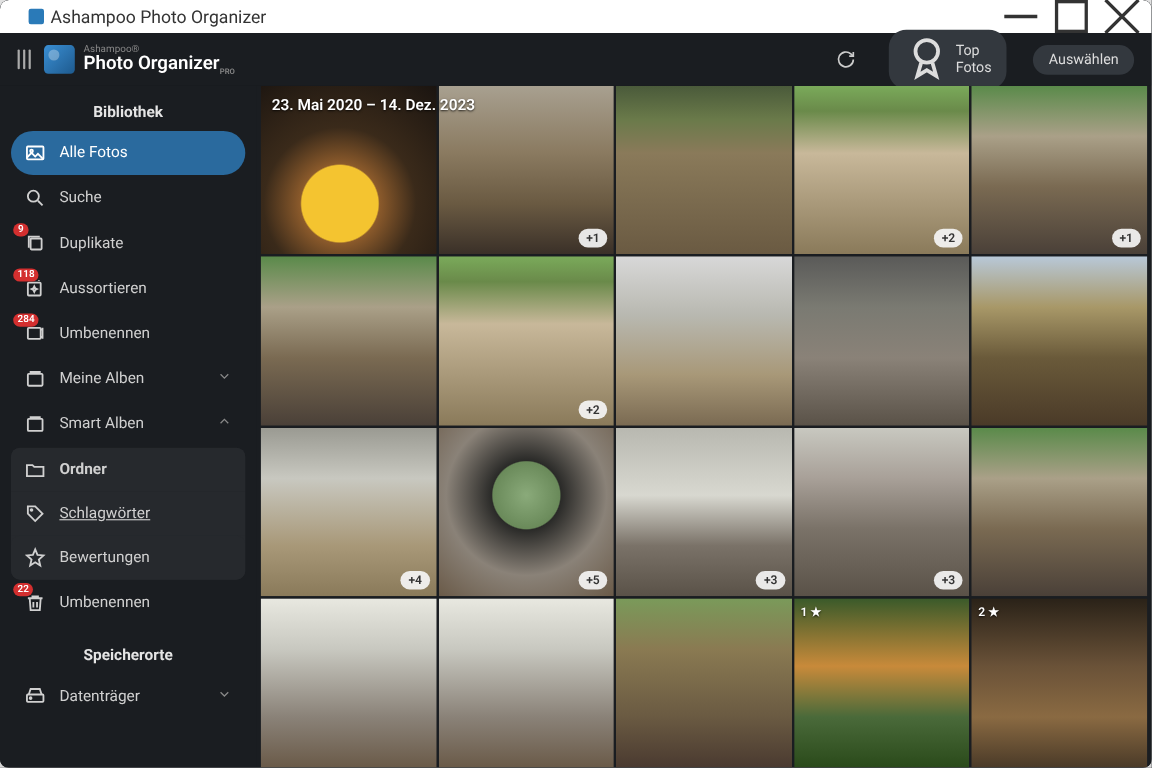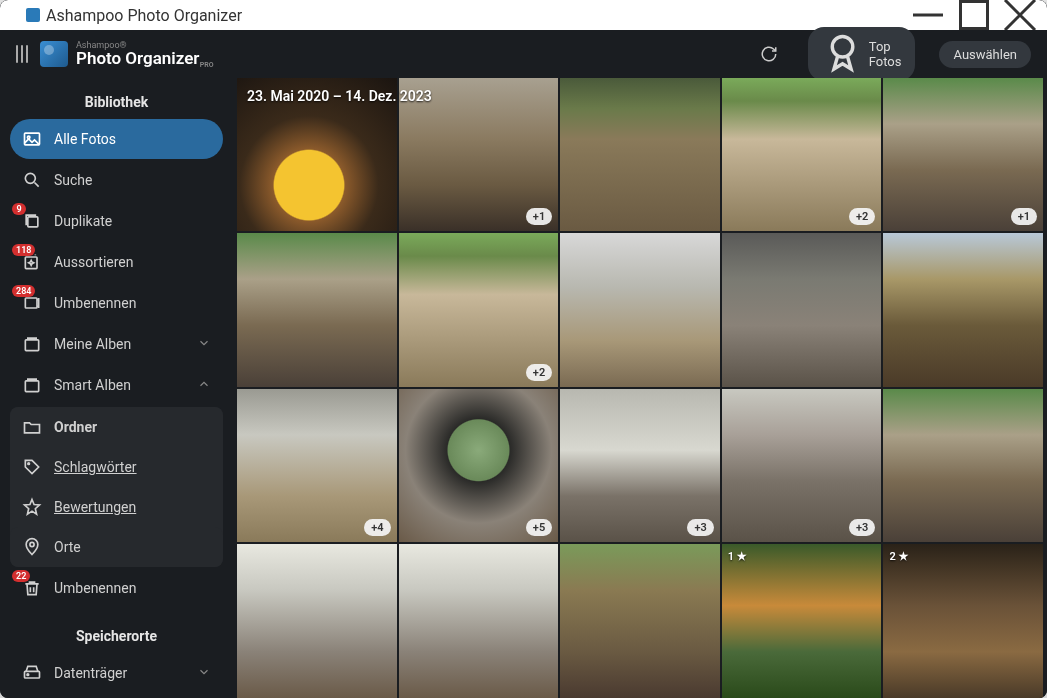--- a/index.html
+++ b/index.html
@@ -242,29 +242,20 @@
             <span>Schlagwörter</span>
           </div>
           <div class="sidebar-item sub">
             <span class="icon">
                 <svg viewBox="0 0 24 24" fill="none" stroke="currentColor" stroke-width="2">
                   <path d="M12 3l2.5 6 6.5.5-5 4.5 1.5 6.5L12 17l-5.5 3.5L8 14 3 9.5l6.5-.5z"></path>
                 </svg>
               </span>
             <span>Bewertungen</span>
           </div>
-          <div class="sidebar-item sub">
-            <span class="icon">
-                <svg viewBox="0 0 24 24" fill="none" stroke="currentColor" stroke-width="2">
-                  <path d="M12 21s-7-7-7-12a7 7 0 0 1 14 0c0 5-7 12-7 12z"></path>
-                  <circle cx="12" cy="9" r="2.5"></circle>
-                </svg>
-              </span>
-            <span>Orte</span>
-          </div>
         </div>
 
         <div class="sidebar-item">
           <span class="badge">22</span>
           <span class="icon">
               <svg viewBox="0 0 24 24" fill="none" stroke="currentColor" stroke-width="2">
                 <path d="M4 7h16M9 7V5h6v2M6 7l1 13h10l1-13M10 11v6M14 11v6"></path>
               </svg>
             </span>
           <span>Umbenennen</span>

